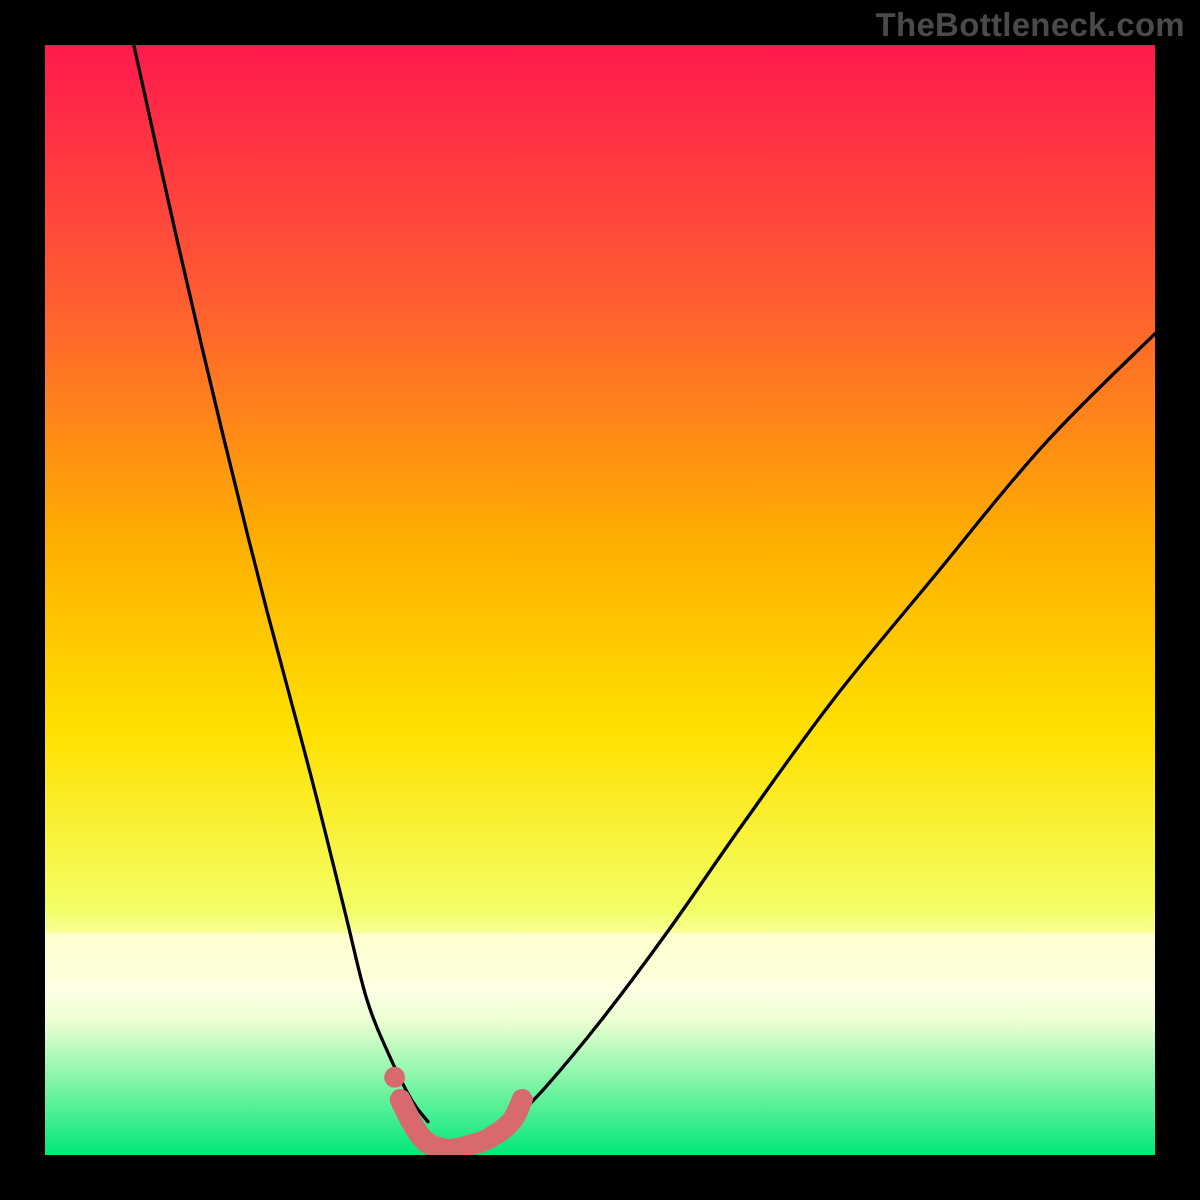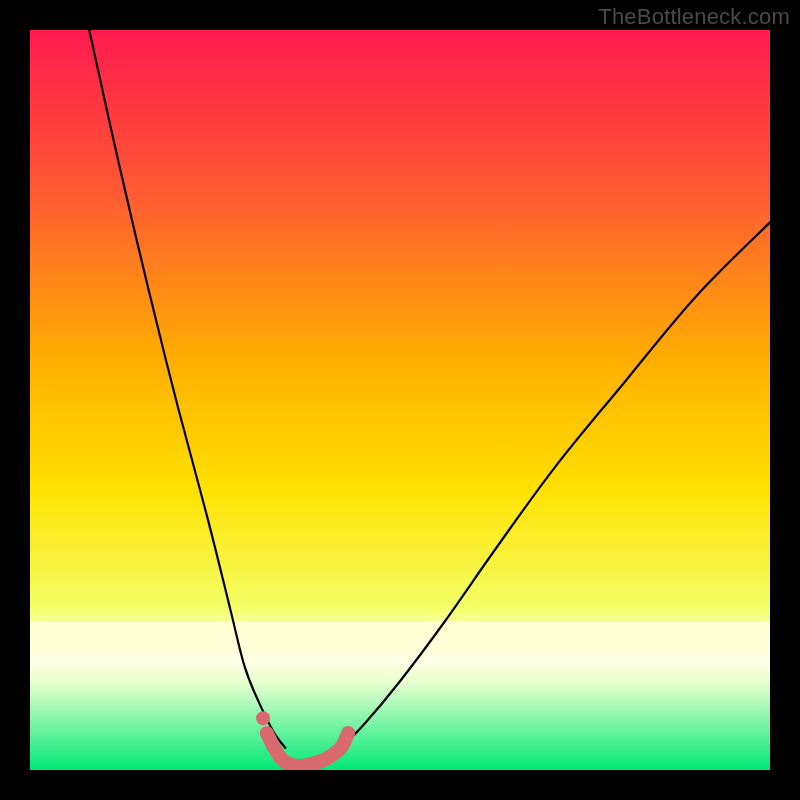--- a/index.html
+++ b/index.html
@@ -16,21 +16,21 @@
     width: 800px;
     height: 800px;
     background: #000;
   }
   .watermark {
     position: absolute;
     top: 4px;
     right: 10px;
     color: #4a4a4a;
     font-size: 22px;
-    font-weight: 400;
+    font-weight: 700;
     letter-spacing: 0.2px;
     z-index: 5;
   }
   .plot {
     position: absolute;
     left: 30px;
     top: 30px;
     width: 740px;
     height: 740px;
   }

